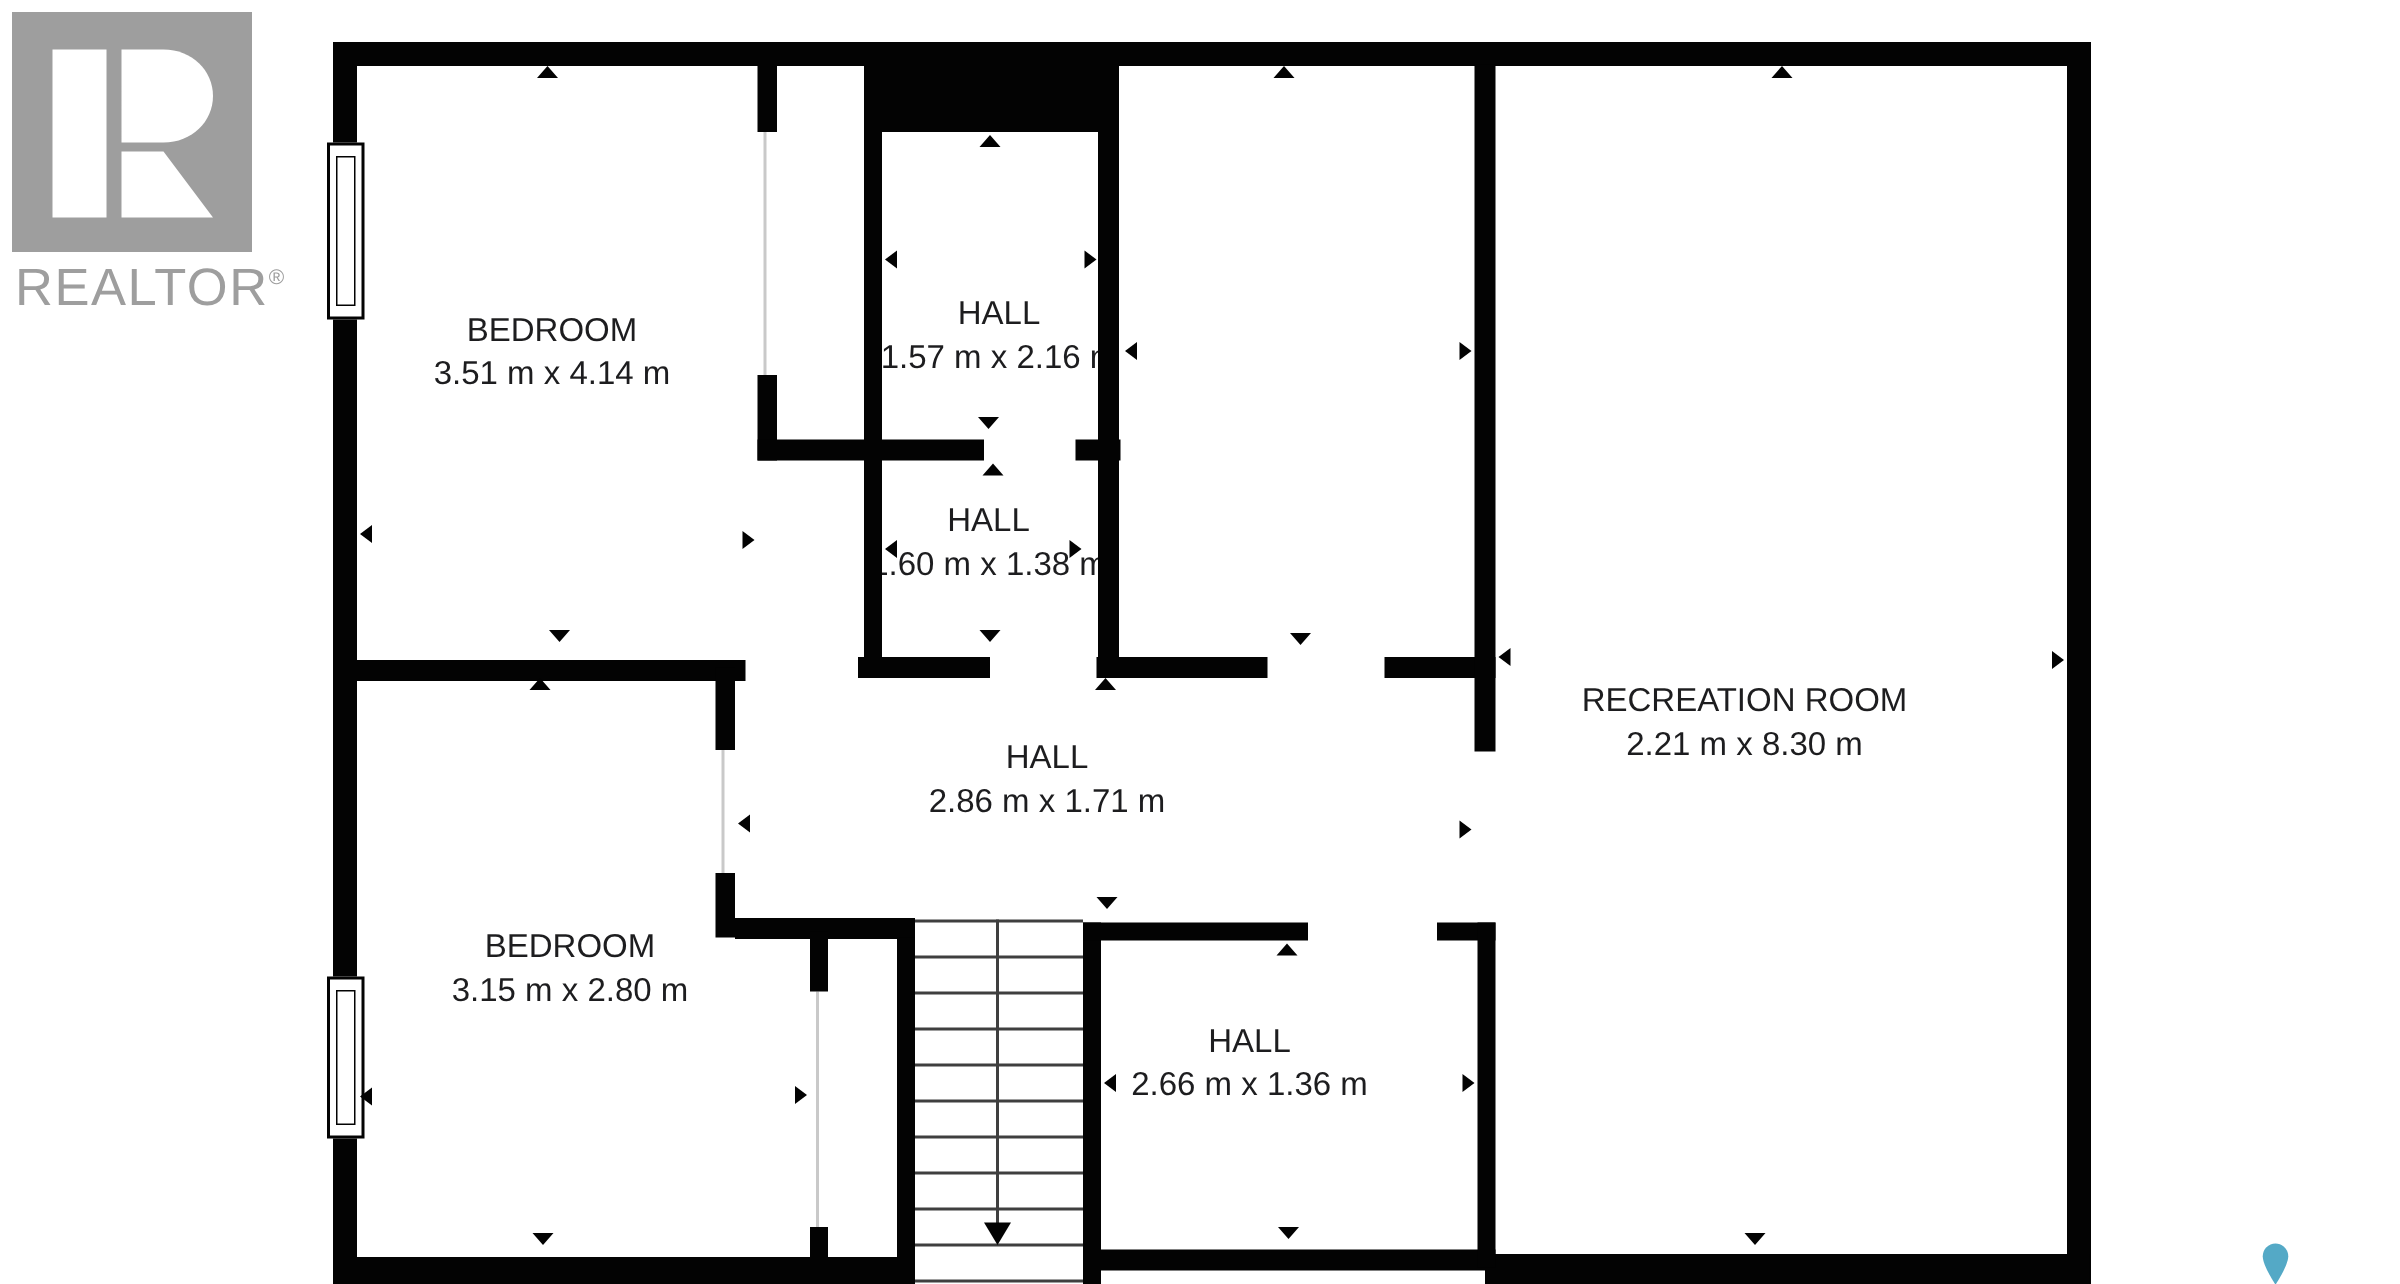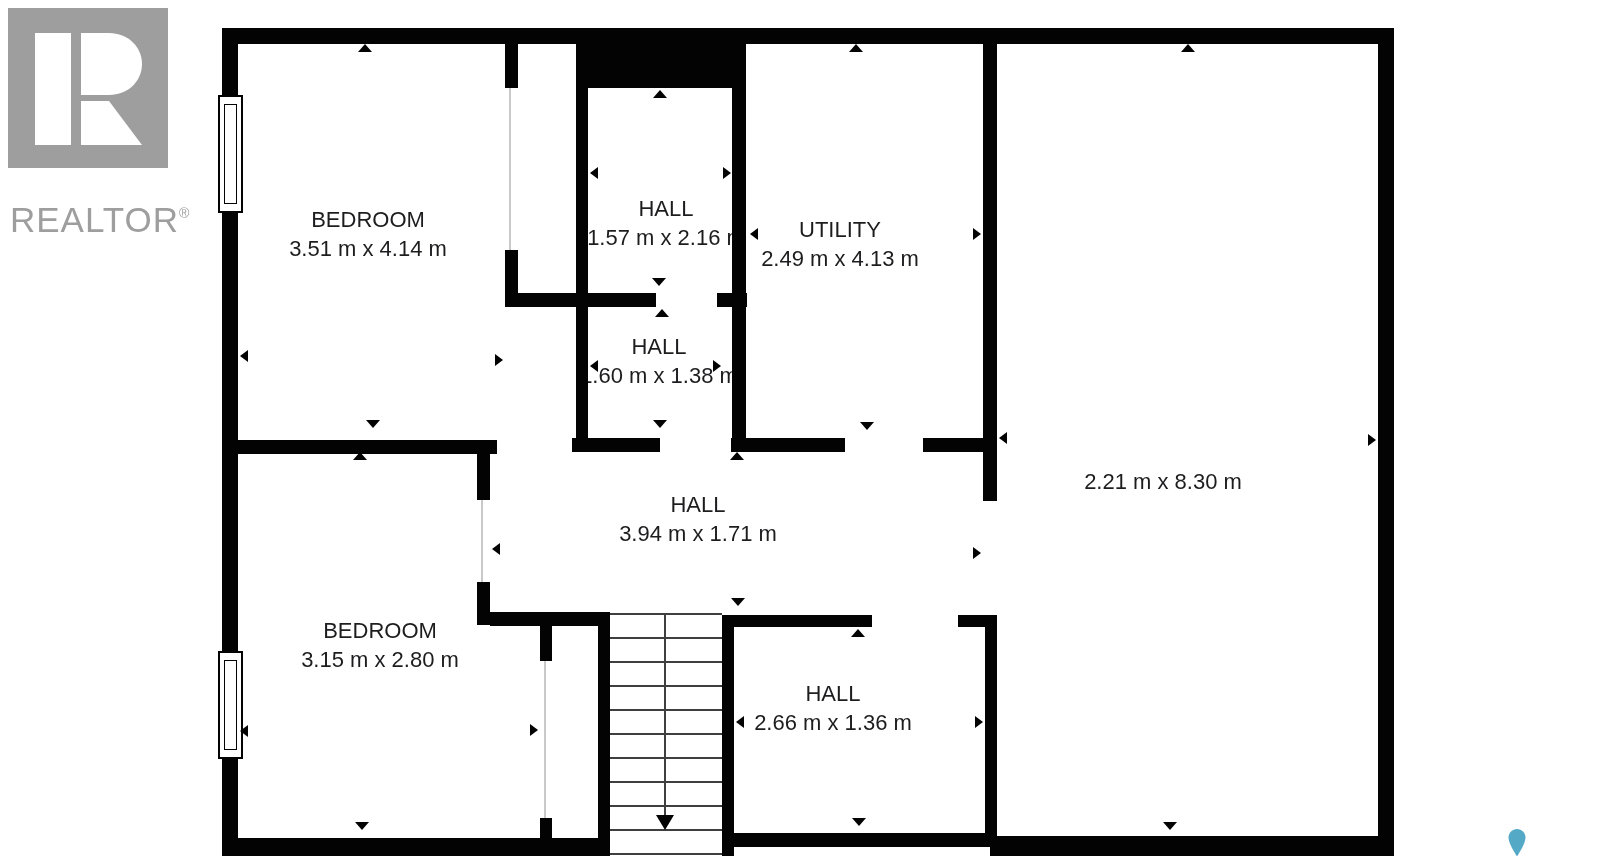--- a/index.html
+++ b/index.html
@@ -30,52 +30,49 @@
   
   .stairs{position:absolute;left:610px;top:613px;width:112px;height:243px;z-index:1;}
   .tread{position:absolute;left:0;width:112px;height:2px;background:var(--tread,#3f3f3f);}
   .stair-line{position:absolute;left:54px;top:0;width:2px;height:204px;background:var(--tread,#3f3f3f);}
   .stair-arrow{position:absolute;left:46px;top:202px;width:0;height:0;
          border-left:9px solid transparent;border-right:9px solid transparent;
          border-top:15px solid var(--wall,#030303);}
   
   .logo{position:absolute;left:8px;top:8px;z-index:7;color:var(--logo,#9e9e9e);}
   .logo-word{position:absolute;left:2px;top:164px;font-size:35px;letter-spacing:1px;
-         color:var(--logo,#9e9e9e);white-space:nowrap;margin-top:28px;}
+         color:var(--logo,#9e9e9e);white-space:nowrap;}
   .logo-reg{font-size:14px;vertical-align:14px;}
   
   .pin{position:absolute;left:1507px;top:828px;z-index:7;color:var(--pin,#54a9c6);}
 </style>
 </head>
 <body>
 
 <div class="stage">
 
   <div class="room-label" style="left:368px;top:234px">
     <div>BEDROOM</div>
     <div>3.51 m x 4.14 m</div>
   </div>
   <div class="room-label" style="left:666px;top:223px">
     <div>HALL</div>
     <div>1.57 m x 2.16 m</div>
   </div>
-  <div class="room-label" style="left:840px;top:244px">
-    <div>UTILITY</div>
-    <div>2.49 m x 4.13 m</div>
-  </div>
   <div class="room-label" style="left:659px;top:361px">
     <div>HALL</div>
     <div>1.60 m x 1.38 m</div>
   </div>
   <div class="room-label" style="left:1163px;top:481px">
+    <div>RECREATION ROOM</div>
     <div>2.21 m x 8.30 m</div>
   </div>
   <div class="room-label" style="left:698px;top:519px">
     <div>HALL</div>
-    <div>3.94 m x 1.71 m</div>
+    <div>2.86 m x 1.71 m</div>
   </div>
   <div class="room-label" style="left:380px;top:645px">
     <div>BEDROOM</div>
     <div>3.15 m x 2.80 m</div>
   </div>
   <div class="room-label" style="left:833px;top:708px">
     <div>HALL</div>
     <div>2.66 m x 1.36 m</div>
   </div>
 

